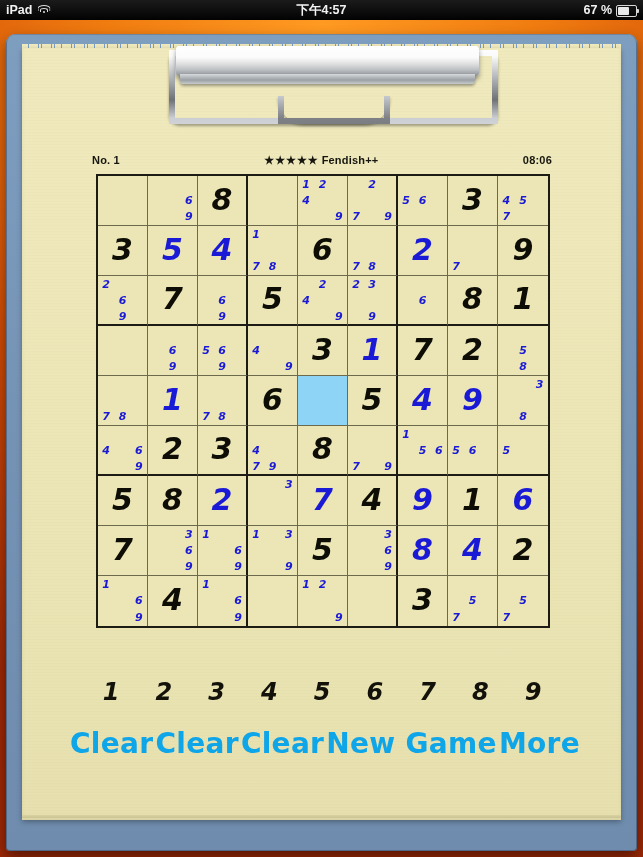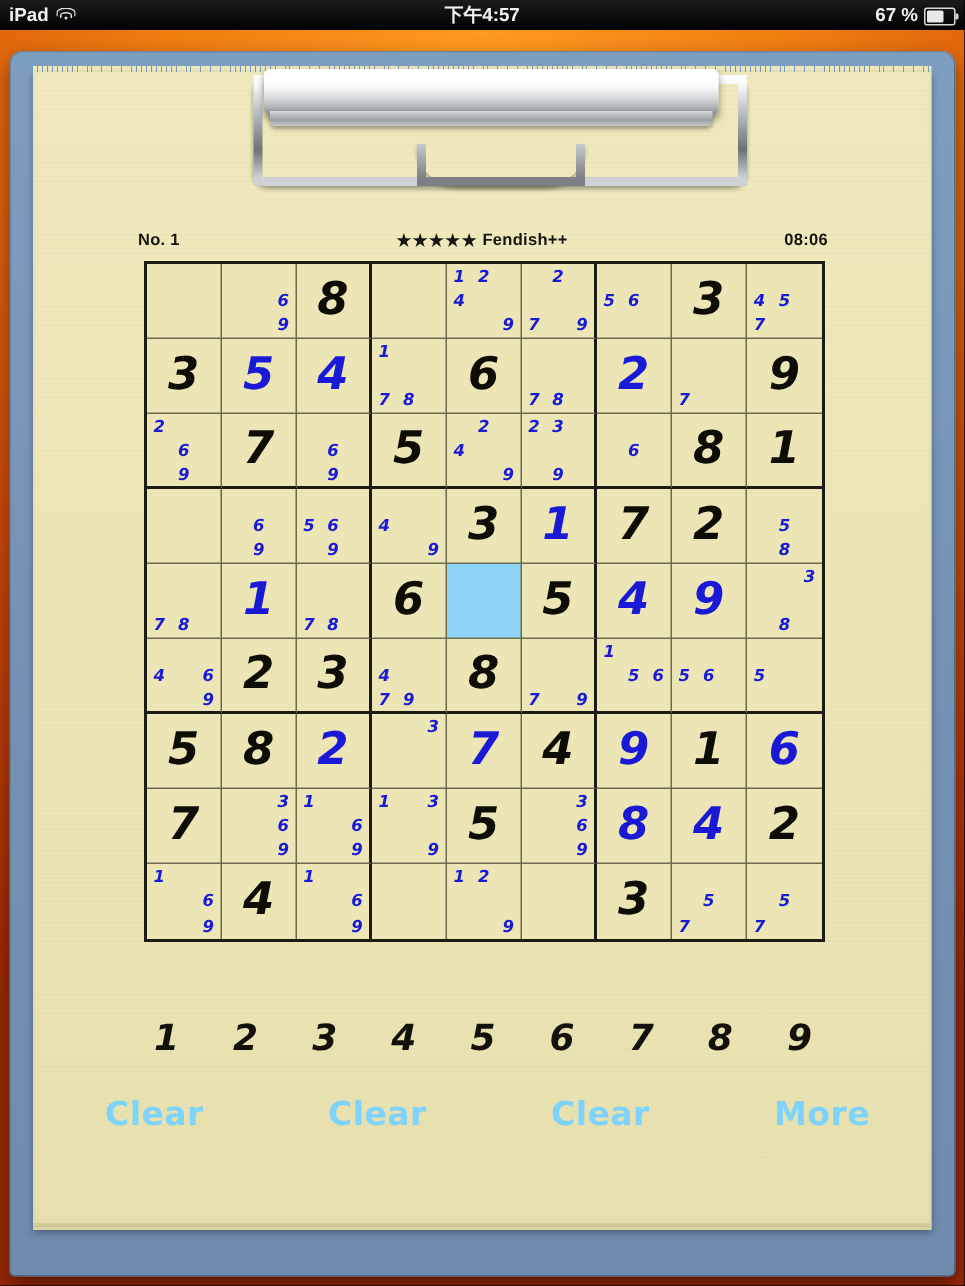--- a/index.html
+++ b/index.html
@@ -149,22 +149,22 @@
   }
   .numbtn{
     width:38px;text-align:center;font-family:"DejaVu Sans",sans-serif;
     font-size:24px;font-weight:bold;font-style:italic;color:#12120a;cursor:pointer;
   }
   .actrow{
     position:absolute;left:70px;top:725px;width:510px;height:36px;
     display:flex;align-items:center;justify-content:space-between;
   }
   .actbtn{
-    font-family:"DejaVu Sans",sans-serif;font-size:22px;font-weight:bold;
-    color:#7dd3fc;cursor:pointer;letter-spacing:.3px;
+    font-family:"DejaVu Sans",sans-serif;font-size:28px;font-weight:bold;
+    color:#0ea5e9;cursor:pointer;letter-spacing:.3px;
   }
 </style>
 </head>
 <body>
 
 <div id="app">
 
   <div class="statusbar">
     <div class="sb-left">
       <span>iPad</span>
@@ -807,16 +807,17 @@
       <div class="numbtn">6</div>
       <div class="numbtn">7</div>
       <div class="numbtn">8</div>
       <div class="numbtn">9</div>
     </div>
 
   <div class="actrow" id="actrow">
       <div class="actbtn">Clear</div>
       <div class="actbtn">Clear</div>
       <div class="actbtn">Clear</div>
+      <div class="actbtn">New Game</div>
       <div class="actbtn">More</div>
     </div>
 
 </div>
 
 </body></html>

